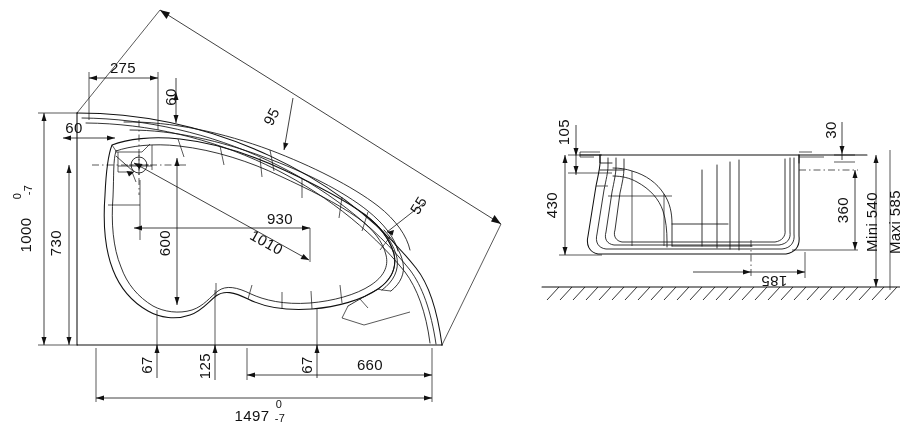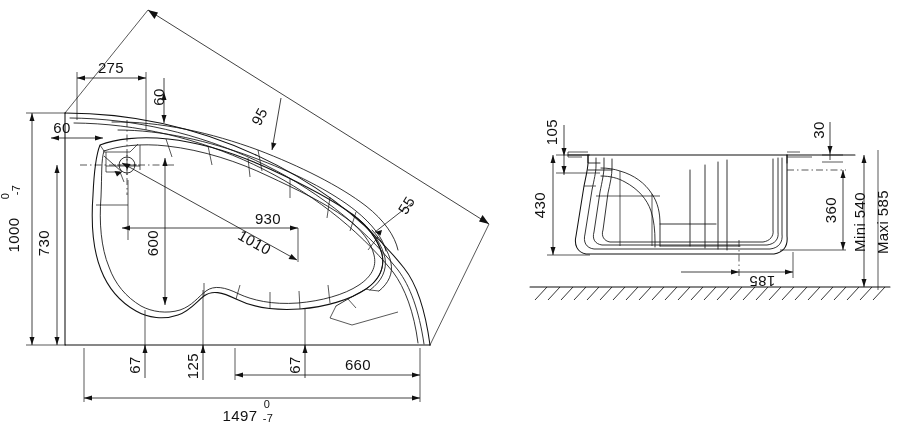--- a/index.html
+++ b/index.html
@@ -3,21 +3,21 @@
 <meta charset="utf-8">
 <style>
   html,body{margin:0;padding:0;background:#ffffff;}
   body{
     width:900px;height:432px;
     font-family:"Liberation Sans","DejaVu Sans",sans-serif;
     color:#1a1a1a;
     overflow:hidden;
     position:relative;
   }
-  #sheet{position:absolute;left:0;top:0;width:784px;height:432px;}
+  #sheet{position:absolute;left:0;top:0;width:784px;height:432px;padding-left:12px;}
   svg{display:block;}
   .dimtxt{
     font-family:"Liberation Sans","DejaVu Sans",sans-serif;
     font-size:15px;
     font-weight:400;
     fill:#111111;
     letter-spacing:0.4px;
   }
   .dimtxt.small{font-size:11px;}
   .ln-thin{fill:none;stroke:#111111;stroke-width:0.7;}

